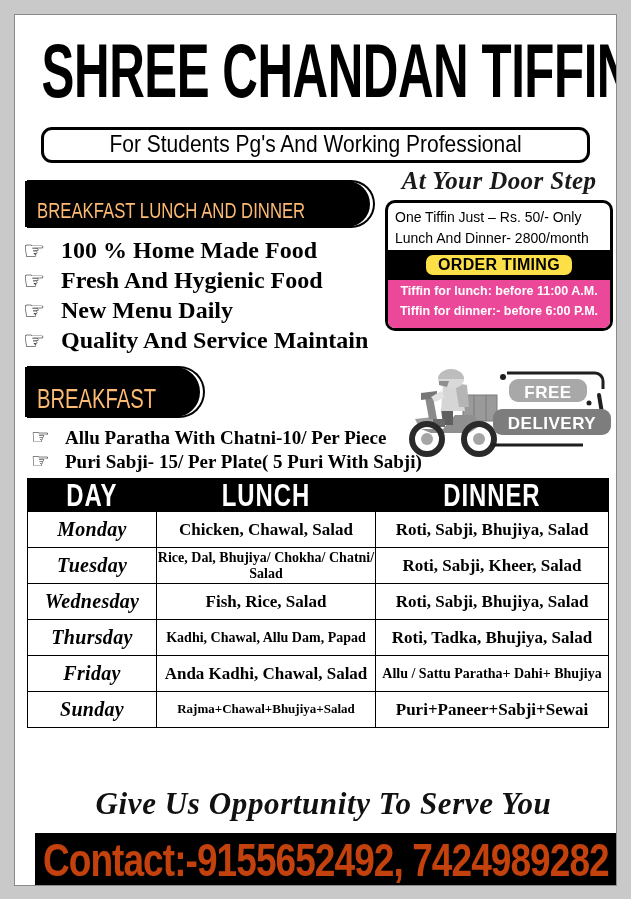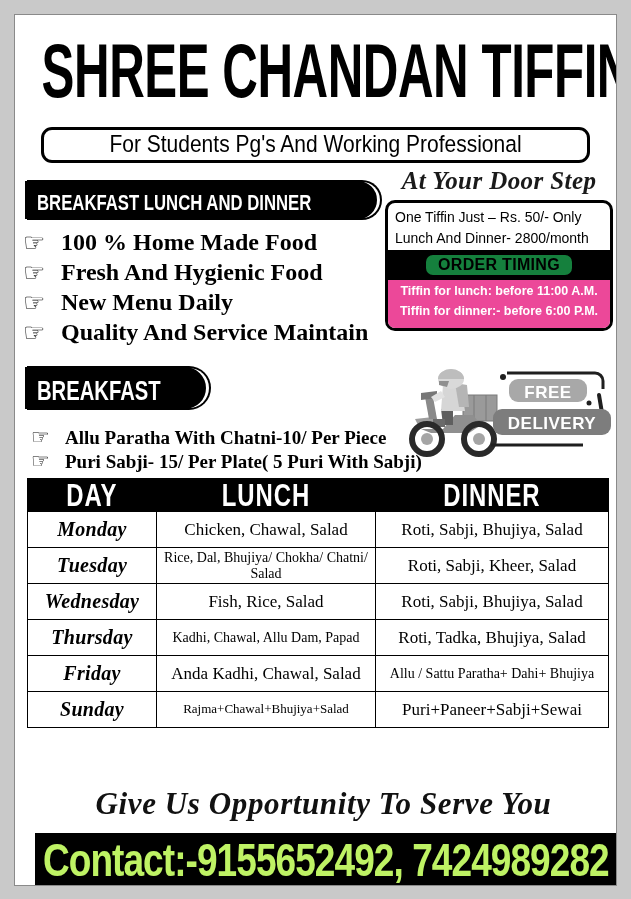--- a/index.html
+++ b/index.html
@@ -57,24 +57,24 @@
     color: #000;
     white-space: nowrap;
     transform: scaleY(1.12);
   }
 
   
   .ribbon {
     display: inline-block;
     position: relative;
     background: #000;
-    color: #ffffff;
-    font-family: "Liberation Sans", sans-serif;
-    font-weight: bold;
-    padding: 10px 26px 3px 10px;
+    color: #fdba74;
+    font-family: "Liberation Sans", sans-serif;
+    font-weight: normal;
+    padding: 18px 26px 3px 10px;
     border-radius: 0 26px 26px 0;
     border: 2px solid #000;
     box-sizing: border-box;
   }
   .ribbon-txt {
     display: inline-block;
     font-size: 19px;
     line-height: 1.08;
     transform: scaleX(0.88) scaleY(1.18);
     transform-origin: left center;
@@ -151,21 +151,21 @@
     transform: scaleY(1.06);
   }
   .timing-head-wrap {
     position: relative;
     background: #000;
     padding: 3px 0 3px 0;
     text-align: center;
   }
   .timing-pill {
     display: inline-block;
-    background: #15803d;
+    background: #fde047;
     border: 2px solid #000;
     border-radius: 9px;
     padding: 0px 12px 1px 12px;
     font-family: "Liberation Sans", sans-serif;
     font-weight: bold;
     font-size: 16px;
     line-height: 1.2;
     color: #000;
     letter-spacing: 0.3px;
   }
@@ -251,21 +251,21 @@
     font-family: "Liberation Serif", serif;
     font-style: italic;
     font-weight: bold;
     font-size: 20px;
     color: #000;
     height: 35px;
     letter-spacing: 0.3px;
   }
   .meal-cell {
     font-family: "Liberation Serif", serif;
-    font-weight: normal;
+    font-weight: bold;
     color: #000;
     font-size: 17px;
     line-height: 1.12;
     padding: 2px 3px;
   }
   .meal-cell.small { font-size: 14px; }
   .meal-cell.tiny  { font-size: 13px; }
 
   
   .serve {
@@ -281,21 +281,21 @@
     color: #111;
     letter-spacing: 0.6px;
     white-space: nowrap;
   }
   .contact-bar {
     position: absolute;
     left: 0; right: 0;
     top: 818px;
     height: 54px;
     background: #000;
-    color: #bef264;
+    color: #c2410c;
     display: flex;
     align-items: center;
     justify-content: center;
     margin-left: 20px;
   }
   .contact-txt {
     font-family: "Liberation Sans", sans-serif;
     font-weight: bold;
     font-size: 39px;
     line-height: 1;

